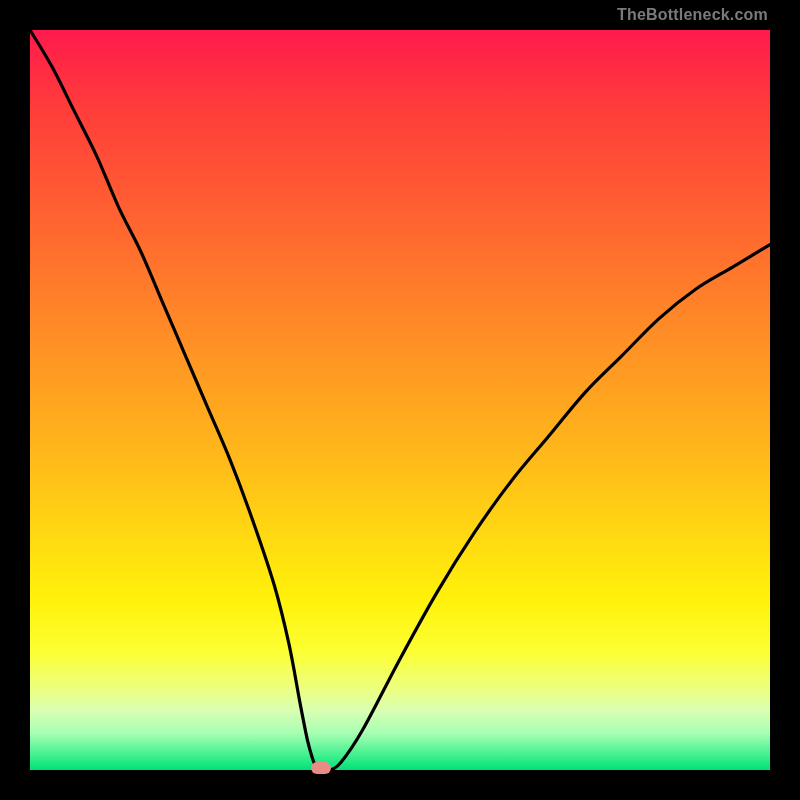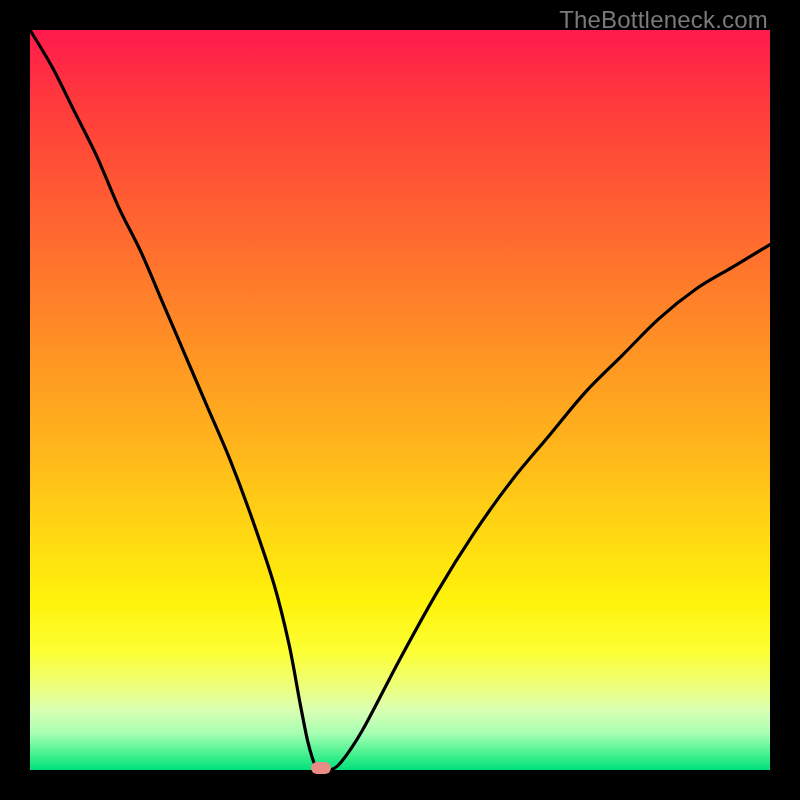--- a/index.html
+++ b/index.html
@@ -40,22 +40,22 @@
       #a8ffb3 95%,
       #41f08e 98%,
       #00e07a 100%
     );
   }
   .watermark {
     position: absolute;
     top: 6px;
     right: 32px;
     color: #7a7a7a;
-    font-size: 24px;
-    font-weight: 400;
+    font-size: 16px;
+    font-weight: 700;
     letter-spacing: 0.2px;
     user-select: none;
   }
   svg.curve {
     position: absolute;
     top: 0;
     left: 0;
     width: 740px;
     height: 740px;
   }

